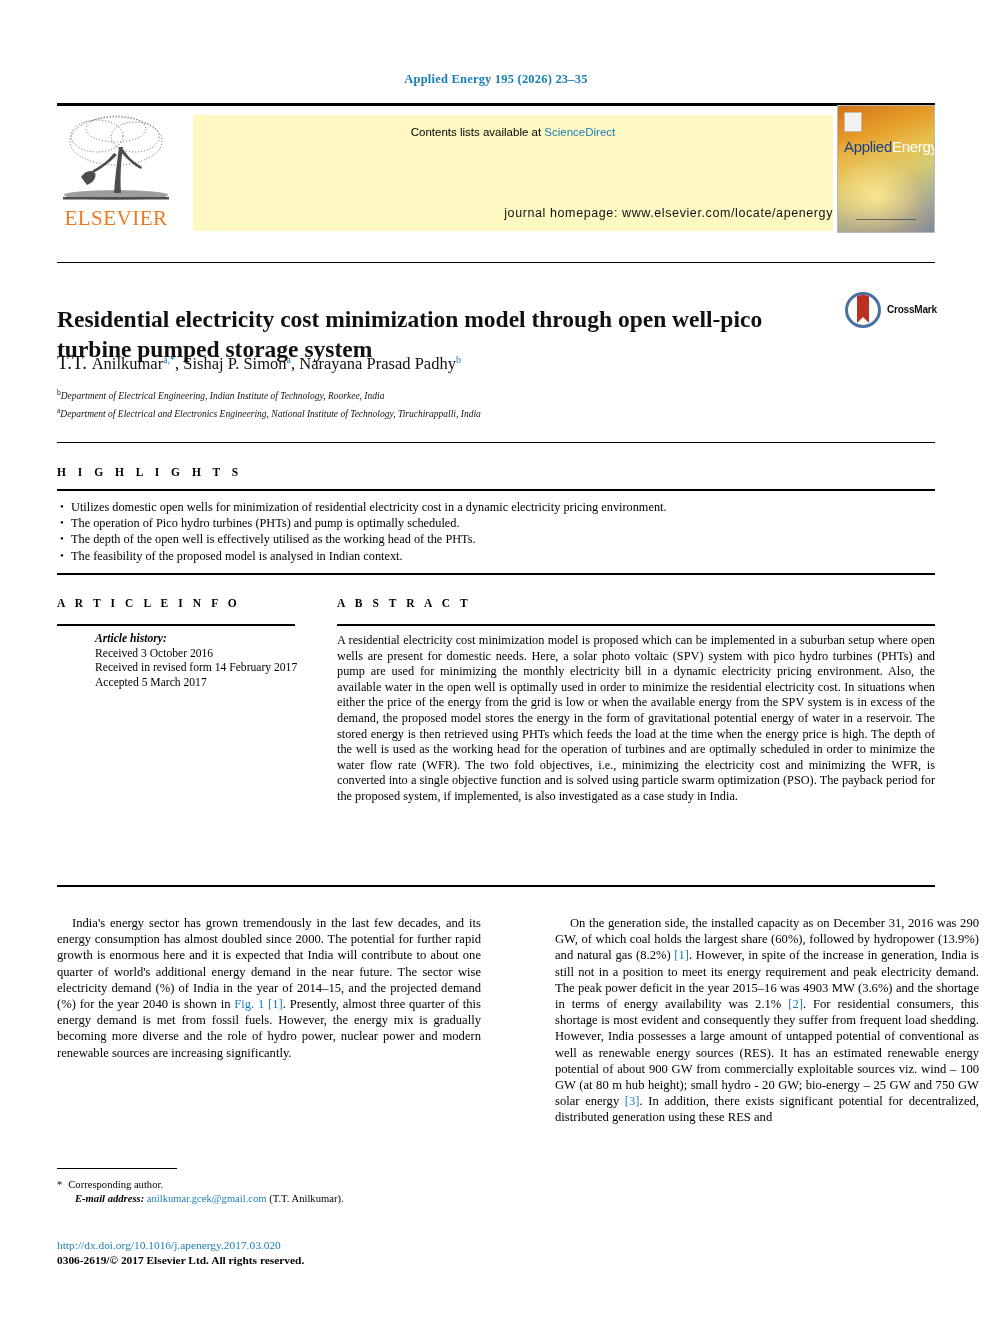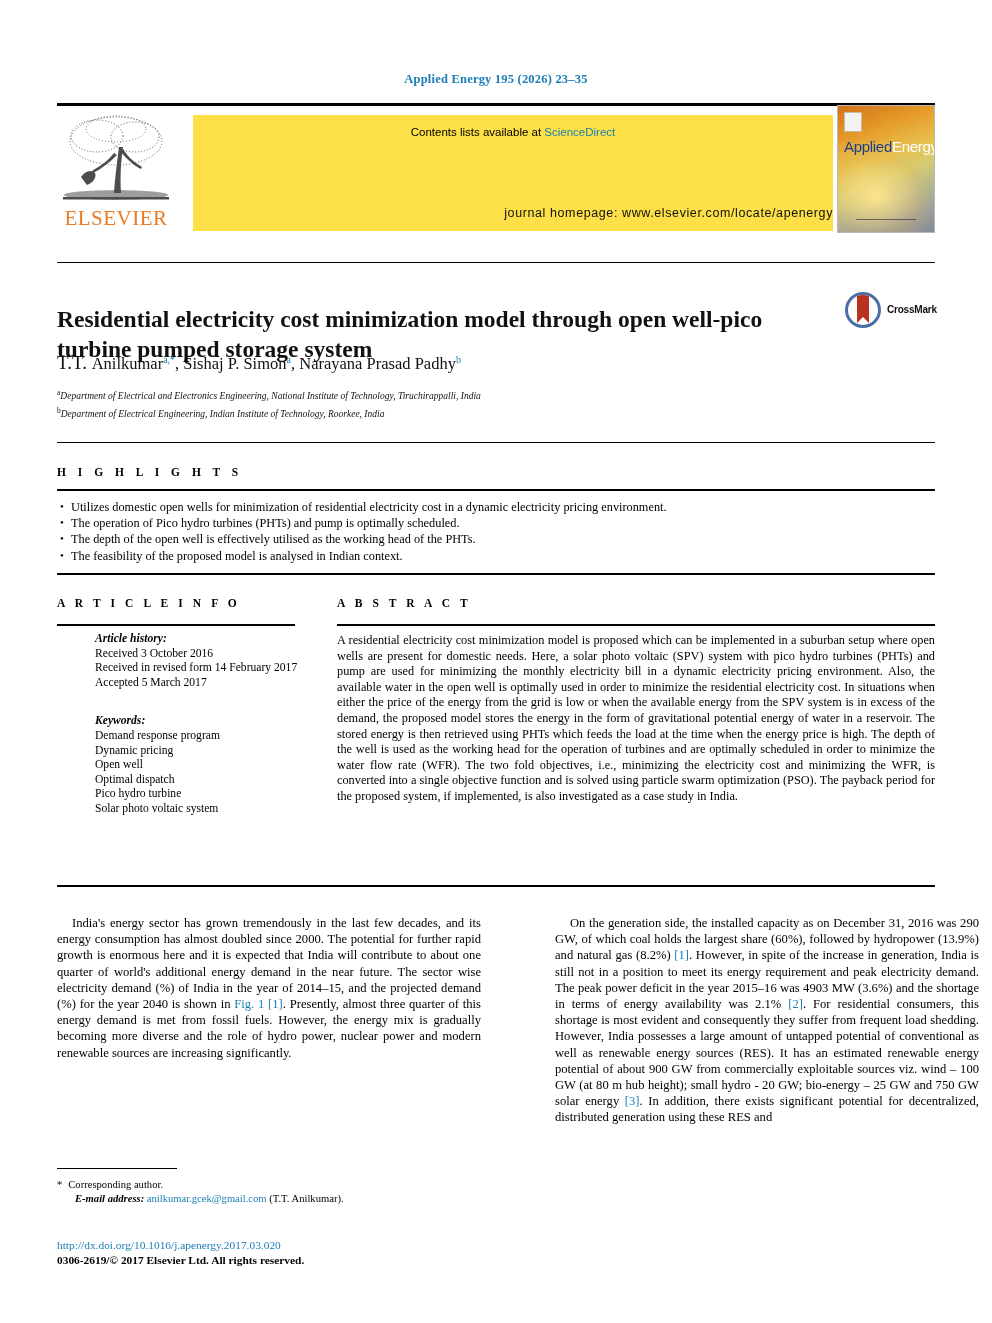--- a/index.html
+++ b/index.html
@@ -61,21 +61,21 @@
     font-family: "Liberation Serif", serif;
     font-size: 21px;
     letter-spacing: .5px;
     color: #ea7b22;
   }
   .banner {
     position: absolute;
     left: 136px; top: 12px;
     width: 640px;
     height: 116px;
-    background: #fde047;
+    background: #fef9c3;
   }
   .banner-line1 {
     position: absolute;
     top: 11px; left: 0; right: 0;
     text-align: center;
     font-family: "Liberation Sans", sans-serif;
     font-size: 11.5px;
     color: #000;
   }
   .banner-line1 .sd { color: #1a7db6; }
@@ -423,22 +423,22 @@
       <div class="cm-ribbon"></div>
     </div>
     <div class="cm-text">CrossMark</div>
   </div>
 
   <div class="authors">
     <span class="plain">T.T. </span><span>Anilkumar</span><sup>a,*</sup><span>, </span><span>Sishaj P. Simon</span><sup>a</sup><span>, </span><span>Narayana Prasad Padhy</span><sup>b</sup>
   </div>
 
   <div class="affiliations">
+    <div><sup>b</sup><span>Department of Electrical Engineering, Indian Institute of Technology, Roorkee, India</span></div>
     <div><sup>a</sup><span>Department of Electrical and Electronics Engineering, National Institute of Technology, Tiruchirappalli, India</span></div>
-    <div><sup>b</sup><span>Department of Electrical Engineering, Indian Institute of Technology, Roorkee, India</span></div>
   </div>
 
   <div class="hl-rule-top"></div>
   <div class="hl-head">H I G H L I G H T S</div>
   <div class="hl-rule-mid"></div>
   <ul class="hl-list">
     <li>Utilizes domestic open wells for minimization of residential electricity cost in a dynamic electricity pricing environment.</li>
     <li>The operation of Pico hydro turbines (PHTs) and pump is optimally scheduled.</li>
     <li>The depth of the open well is effectively utilised as the working head of the PHTs.</li>
     <li>The feasibility of the proposed model is analysed in Indian context.</li>
@@ -448,29 +448,20 @@
   <div class="info-head">A R T I C L E   I N F O</div>
   <div class="abs-head">A B S T R A C T</div>
   <div class="info-rule"></div>
   <div class="abs-rule"></div>
 
   <div class="info-col">
     <div class="lab">Article history:</div>
     <div>Received 3 October 2016</div>
     <div>Received in revised form 14 February 2017</div>
     <div>Accepted 5 March 2017</div>
-    <div class="info-kw">
-      <div class="lab">Keywords:</div>
-      <div>Demand response program</div>
-      <div>Dynamic pricing</div>
-      <div>Open well</div>
-      <div>Optimal dispatch</div>
-      <div>Pico hydro turbine</div>
-      <div>Solar photo voltaic system</div>
-    </div>
   </div>
 
   <div class="abstract">A residential electricity cost minimization model is proposed which can be implemented in a suburban setup where open wells are present for domestic needs. Here, a solar photo voltaic (SPV) system with pico hydro turbines (PHTs) and pump are used for minimizing the monthly electricity bill in a dynamic electricity pricing environment. Also, the available water in the open well is optimally used in order to minimize the residential electricity cost. In situations when either the price of the energy from the grid is low or when the available energy from the SPV system is in excess of the demand, the proposed model stores the energy in the form of gravitational potential energy of water in a reservoir. The stored energy is then retrieved using PHTs which feeds the load at the time when the energy price is high. The depth of the well is used as the working head for the operation of turbines and are optimally scheduled in order to minimize the water flow rate (WFR). The two fold objectives, i.e., minimizing the electricity cost and minimizing the WFR, is converted into a single objective function and is solved using particle swarm optimization (PSO). The payback period for the proposed system, if implemented, is also investigated as a case study in India.</div>
   <div class="body-rule"></div>
 
   <div class="col col-left">
     <p class="body-p"><span>India's energy sector has grown tremendously in the last few decades, and its energy consumption has almost doubled since 2000. The potential for further rapid growth is enormous here and it is expected that India will contribute to about one quarter of world's additional energy demand in the near future. The sector wise electricity demand (%) of India in the year of 2014–15, and the projected demand (%) for the year 2040 is shown in </span><span class="ref">Fig. 1 [1]</span><span>. Presently, almost three quarter of this energy demand is met from fossil fuels. However, the energy mix is gradually becoming more diverse and the role of hydro power, nuclear power and modern renewable sources are increasing significantly.</span></p>
   </div>
 
   <div class="col col-right">

